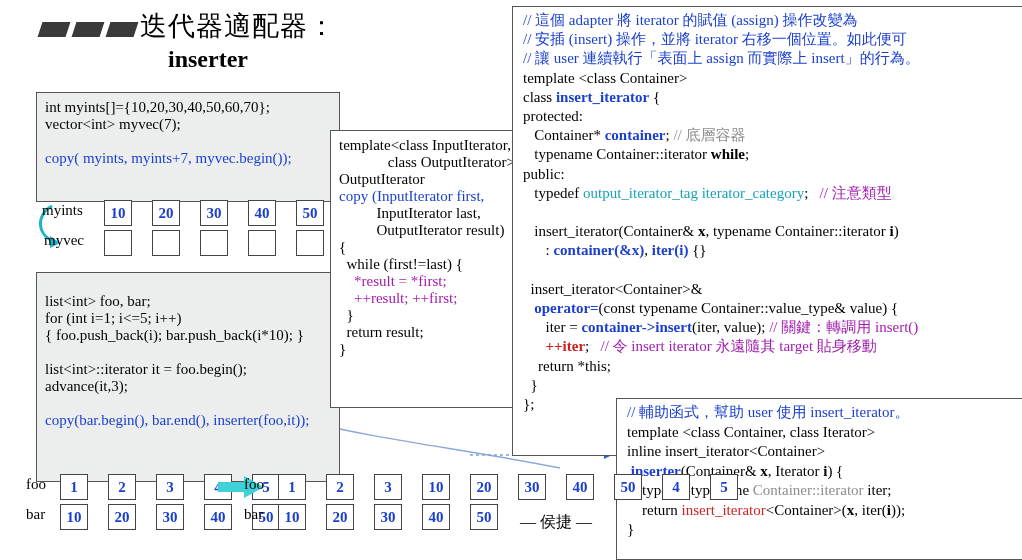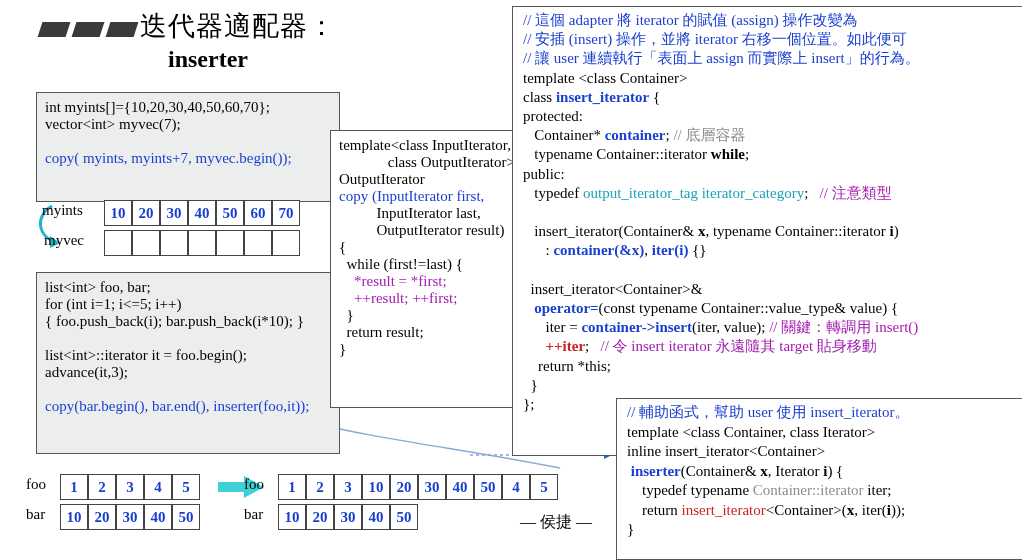--- a/index.html
+++ b/index.html
@@ -33,34 +33,34 @@
   .kw-blue-b{color:#1a3fd0;font-weight:bold;}
   .green{color:#a21caf;}
   .gray{color:#8d8d8d;}
   .red{color:#cc2222;}
   .red-b{color:#cc2222;font-weight:bold;}
   .teal{color:#17a2b8;}
   .bold{font-weight:bold;}
 
   
   #box-copy{left:36px;top:92px;width:286px;height:96px;padding:6px 8px;}
-  #box-list{left:36px;top:272px;width:286px;height:168px;padding:6px 8px;}
+  #box-list{left:36px;top:272px;width:286px;height:168px;padding:20px 8px;}
   #box-template{left:330px;top:130px;width:222px;height:264px;padding:6px 8px;}
   #box-insert-iterator{left:512px;top:6px;width:498px;height:440px;padding:4px 10px;font-size:15px;line-height:19.2px;}
   #box-inserter{left:616px;top:398px;width:394px;height:152px;padding:4px 10px;font-size:15px;line-height:19.5px;}
 
   
   .cell{
     width:26px;height:24px;border:1px solid #444;background:#fff;
     display:flex;align-items:center;justify-content:center;
     font-size:15px;font-weight:bold;color:#1a3fd0;
     font-family:"Liberation Serif", serif;
   }
   .cell.empty{color:transparent;}
-  .row{display:flex;gap:0;}
+  .row{display:flex;gap:20px;}
   .rowlabel{font-size:15px;}
 
   #arr-myints{left:104px;top:200px;}
   #arr-myvec{left:104px;top:230px;}
   #lbl-myints{left:42px;top:202px;}
   #lbl-myvec{left:44px;top:232px;}
 
   #foo1{left:60px;top:474px;}
   #bar1{left:60px;top:504px;}
   #lbl-foo1{left:26px;top:476px;}

